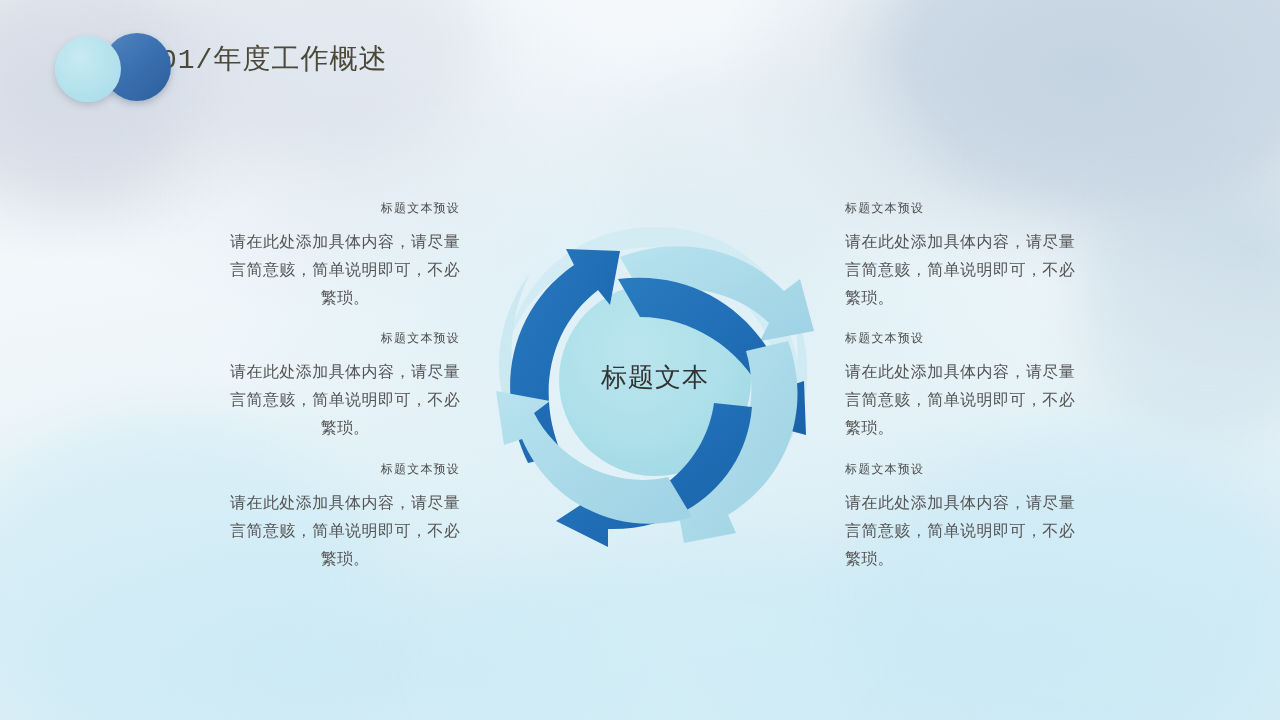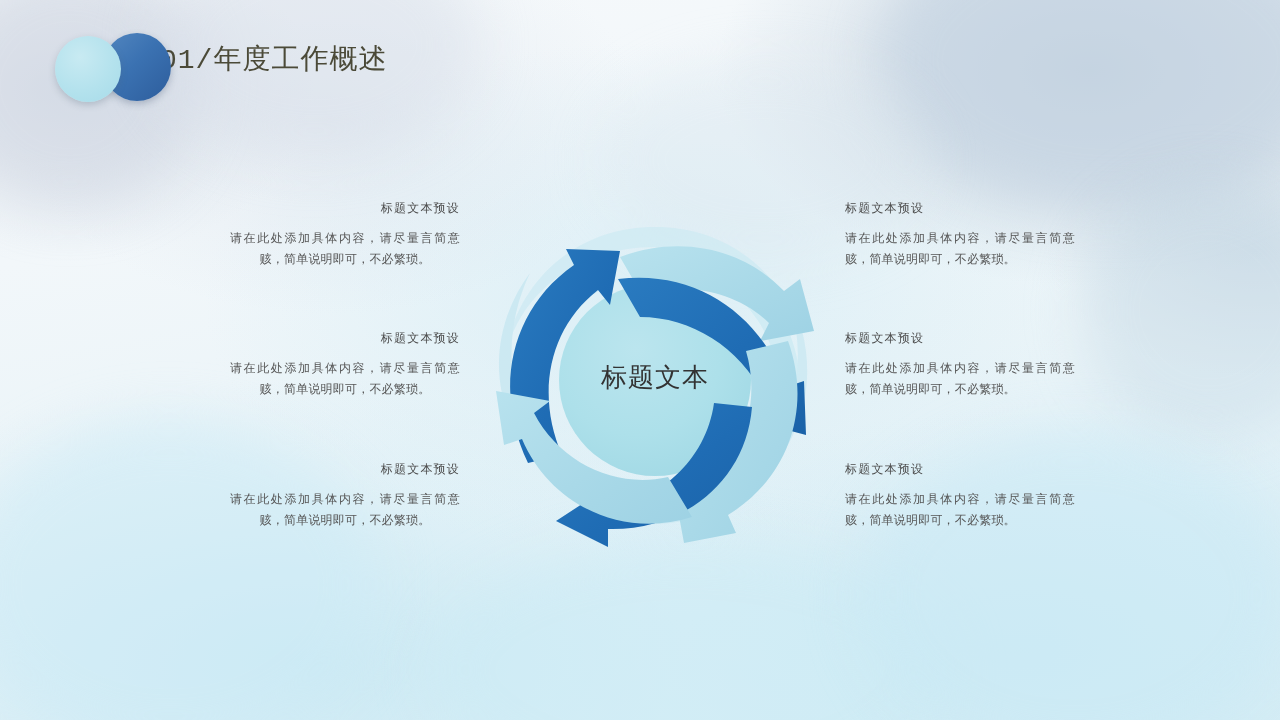--- a/index.html
+++ b/index.html
@@ -68,21 +68,21 @@
   
   .col{position:absolute;width:230px;}
   #col-left{left:230px;top:200px;text-align:right;}
   #col-right{left:845px;top:200px;text-align:left;}
   .item{position:absolute;width:230px;}
   .item-h{
     font-size:12px;color:#4c4c4c;letter-spacing:1.2px;margin:0 0 11px 0;
     font-family:"DejaVu Sans","Liberation Sans",sans-serif;
   }
   .item-b{
-    font-size:12px;line-height:1.75;color:#555555;letter-spacing:.2px;margin:0;
+    font-size:16px;line-height:1.75;color:#555555;letter-spacing:.2px;margin:0;
     font-family:"DejaVu Sans","Liberation Sans",sans-serif;
   }
   #col-left .item-b{text-align:justify;text-align-last:center;}
   #col-right .item-b{text-align:justify;text-align-last:left;}
 </style>
 </head>
 <body>
 
 <div id="slide">
 

